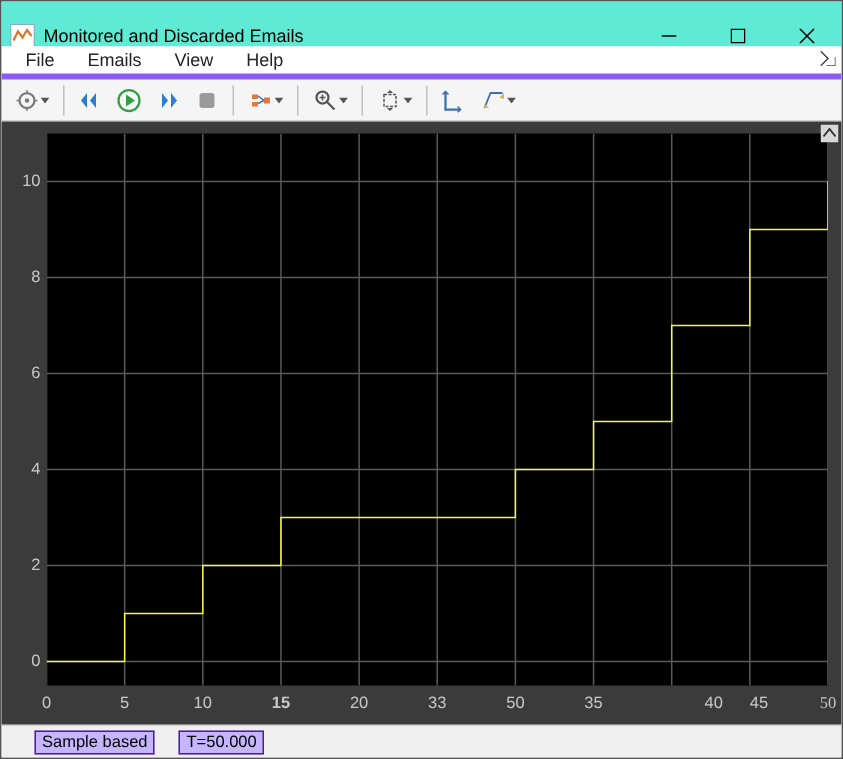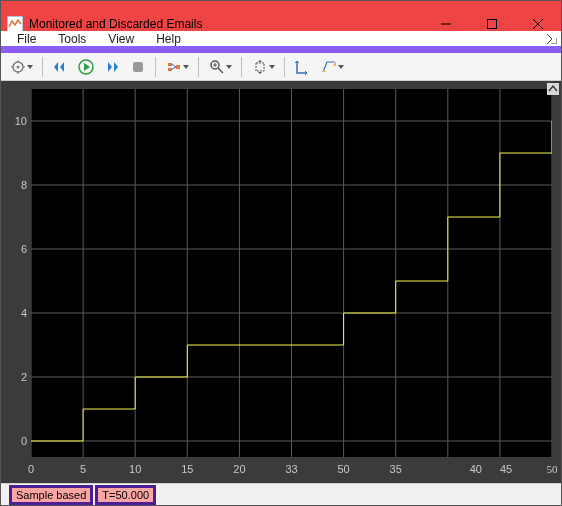--- a/index.html
+++ b/index.html
@@ -1,39 +1,39 @@
 <!DOCTYPE html>
 <html><head>
 <meta charset="utf-8">
 <style>
   * { box-sizing: border-box; margin: 0; padding: 0; }
   body { font-family: "Segoe UI", Tahoma, sans-serif; font-size: 12px; background: #fff; width: 562px; height: 506px; overflow: hidden; display: flex; flex-direction: column; border: 1px solid #555; }
-  .titlebar { height: 30px; display: flex; align-items: center; padding: 16px 0 0 6px; background: #ef4444; justify-content: flex-end; }
+  .titlebar { height: 30px; display: flex; align-items: center; padding: 16px 0 0 6px; background: #5eead4; justify-content: flex-end; }
   .titlebar .app-icon { width: 16px; height: 16px; margin-right: 6px; }
   .titlebar .title { flex: 1; font-size: 12px; color: #000; }
   .titlebar .winbtn { width: 46px; height: 30px; display: flex; align-items: center; justify-content: center; color: #000; }
   .titlebar .winbtn svg { width: 10px; height: 10px; }
-  .menubar { height: 22px; display: flex; align-items: center; padding: 0 6px; gap: 2px; background: #fff; border-bottom: 7px solid #8b5cf6; position: relative; }
+  .menubar { height: 22px; display: flex; align-items: center; padding: 0 6px; gap: 2px; background: #fff; border-bottom: 4px solid #8b5cf6; position: relative; }
   .menubar .menuitem { padding: 2px 10px; font-size: 12px; color: #222; cursor: default; }
   .menubar .chevron { position: absolute; right: 4px; top: 2px; }
   .toolbar { height: 28px; display: flex; align-items: center; padding: 0 4px; gap: 2px; background: #f5f5f5; border-bottom: 1px solid #d0d0d0; }
   .toolbar .tb { width: 24px; height: 22px; display: flex; align-items: center; justify-content: center; border: 1px solid transparent; }
   .toolbar .tb.drop { width: 32px; }
   .toolbar .sep { width: 1px; height: 20px; background: #c0c0c0; margin: 0 3px; }
   .toolbar .tb .dd { margin-left: 1px; }
   .plot-area { flex: 1; background: #3b3b3b; position: relative; }
   .axes { position: absolute; left: 30px; right: 9px; top: 8px; bottom: 26px; background: #000; }
   .grid line { stroke: #5a5a5a; stroke-width: 1; }
   .data-line { stroke: #f5f54b; stroke-width: 1; fill: none; }
   .ylabel { position: absolute; left: 0; width: 26px; text-align: right; color: #c8c8c8; font-size: 11px; transform: translateY(-50%); }
   .xlabel { position: absolute; bottom: 8px; color: #c8c8c8; font-size: 11px; transform: translateX(-50%); }
   .corner-icon { position: absolute; top: 2px; right: 2px; width: 12px; height: 12px; }
   .statusbar { height: 22px; display: flex; align-items: center; padding: 0 2px 0 6px; background: #f0f0f0; border-top: 1px solid #d0d0d0; font-size: 11px; }
   .statusbar .msg { flex: 1; }
-  .statusbar .pane { border: 3px solid #4c1d95; padding: 1px 4px; background: #fca5a5; margin-left: 2px; white-space: pre; }
+  .statusbar .pane { border: 1px solid #4c1d95; padding: 1px 4px; background: #c4b5fd; margin-left: 16px; white-space: pre; }
 </style>
 </head>
 <body>
 
 <div class="titlebar">
   <span class="app-icon">
     <svg viewBox="0 0 16 16">
         <rect x="0" y="0" width="16" height="16" fill="#fff" stroke="#6b8fb5"></rect>
         <path d="M2 11 L5 5 L8 9 L11 4 L14 8" stroke="#d9772c" stroke-width="1.5" fill="none"></path>
       </svg>
@@ -52,21 +52,21 @@
   <div class="winbtn">
       <svg viewBox="0 0 10 10">
         <line x1="0" y1="0" x2="10" y2="10" stroke="#000" stroke-width="1"></line>
         <line x1="10" y1="0" x2="0" y2="10" stroke="#000" stroke-width="1"></line>
       </svg>
     </div>
 </div>
 
 <div class="menubar">
   <div class="menuitem">File</div>
-  <div class="menuitem">Tools</div>
+  <div class="menuitem">Emails</div>
   <div class="menuitem">View</div>
   <div class="menuitem">Help</div>
   <span class="chevron"><svg width="10" height="10" viewBox="0 0 10 10">
         <path d="M0 0 L5 5 L0 10" stroke="#444" fill="none"></path>
         <path d="M10 4 L10 10 L4 10" stroke="#444" fill="none"></path>
       </svg></span>
 </div>
 
 <div class="toolbar">
   <div class="tb drop">
@@ -198,21 +198,21 @@
       <div class="ylabel" style="top: 296px;">2</div>
       <div class="ylabel" style="top: 232px;">4</div>
       <div class="ylabel" style="top: 168px;">6</div>
       <div class="ylabel" style="top: 104px;">8</div>
       <div class="ylabel" style="top: 40px;">10</div>
     </div>
   <div id="xlabels">
       <div class="xlabel" style="left: 30px;">0</div>
       <div class="xlabel" style="left: 82.1px;">5</div>
       <div class="xlabel" style="left: 134.2px;">10</div>
-      <div class="xlabel" style="left: 186.3px;">15</div>
+      <div class="xlabel" style="left: 186.3px; font-weight: bold;">15</div>
       <div class="xlabel" style="left: 238.4px;">20</div>
       <div class="xlabel" style="left: 290.5px;">33</div>
       <div class="xlabel" style="left: 342.6px;">50</div>
       <div class="xlabel" style="left: 394.7px; margin-top: 13px;">35</div>
       <div class="xlabel" style="left: 446.8px; margin-left: 28px;">40</div>
       <div class="xlabel" style="left: 505px; text-align: right;">45</div>
       <div class="xlabel" style="left: 551px; font-family: Liberation Serif, serif;">50</div>
     </div>
 </div>
 

